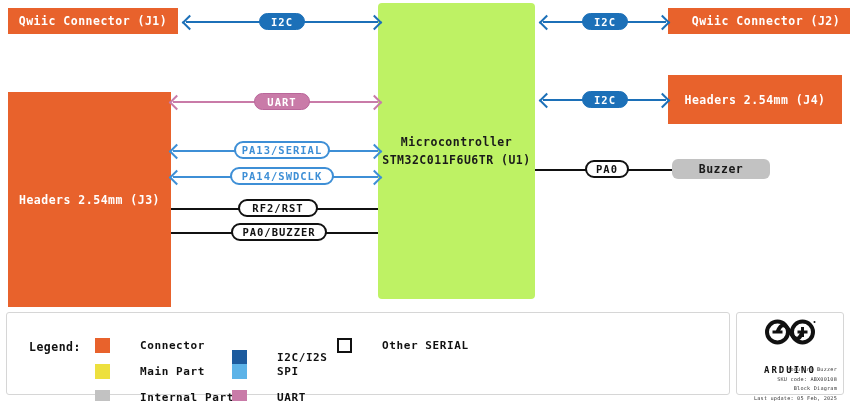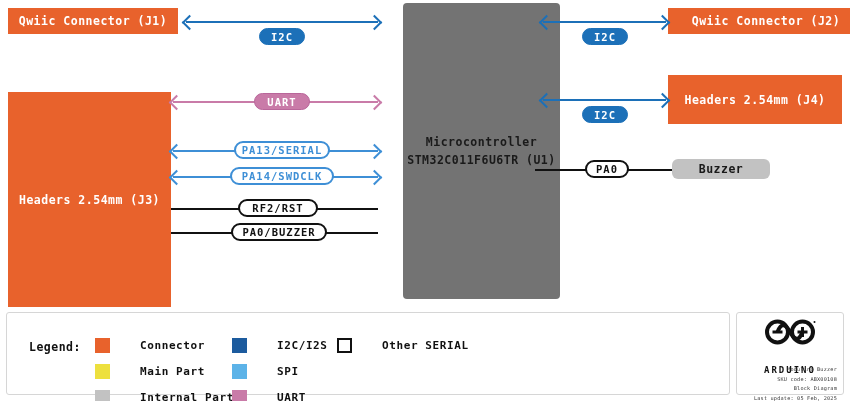--- a/index.html
+++ b/index.html
@@ -15,21 +15,21 @@
   .block{
     position:absolute;
     display:flex;align-items:center;justify-content:center;
     text-align:center;
     font-weight:700;
     letter-spacing:.5px;
     color:#ffffff;
     box-sizing:border-box;
   }
   .blk-connector{background:#E8622C;border-radius:0;font-size:11.5px;}
-  .blk-main{background:#737373;color:#1a1a1a;border-radius:4px;font-size:11.5px;line-height:1.6;margin-left:25px;}
+  .blk-main{background:#bef264;color:#1a1a1a;border-radius:4px;font-size:11.5px;line-height:1.6;}
   .blk-internal{background:#C2C2C2;color:#1a1a1a;border-radius:6px;font-size:11.5px;}
 
   
   .wire{position:absolute;height:0;border-top-width:2px;border-top-style:solid;}
   .w-i2c{border-top-color:#1C70B8;}
   .w-uart{border-top-color:#C97BA8;}
   .w-spi{border-top-color:#3E8FD6;}
   .w-other{border-top-color:#111111;border-top-width:2.4px;}
 
   
@@ -43,21 +43,21 @@
 
   
   .pill{
     position:absolute;
     display:flex;align-items:center;justify-content:center;
     font-size:10.5px;font-weight:700;letter-spacing:1px;
     border-radius:999px;
     box-sizing:border-box;
     white-space:nowrap;
   }
-  .p-i2c{background:#1C70B8;border:1.5px solid #1C70B8;color:#ffffff;margin-top:15px;}
+  .p-i2c{background:#1C70B8;border:1.5px solid #1C70B8;color:#ffffff;}
   .p-uart{background:#C97BA8;border:1.5px solid #B9669A;color:#ffffff;}
   .p-spi{background:#ffffff;border:2px solid #3E8FD6;color:#3E8FD6;}
   .p-other{background:#ffffff;border:2px solid #111111;color:#111111;}
 
   
   #legend{
     position:absolute;left:6px;top:312px;width:724px;height:83px;
     background:#ffffff;border:1px solid #d6d6d6;border-radius:3px;
     box-sizing:border-box;
   }
@@ -174,21 +174,21 @@
     </div>
     <div class="lg-item" style="left:88px;top:51px;">
       <span class="sw" style="background:#EDE03E;"></span>
       <span class="lg-label">Main Part</span>
     </div>
     <div class="lg-item" style="left:88px;top:77px;">
       <span class="sw" style="background:#C2C2C2;"></span>
       <span class="lg-label">Internal Part</span>
     </div>
 
-    <div class="lg-item" style="left:225px;top:25px;">
+    <div class="lg-item" style="left:225px;top:37px;">
       <span class="sw" style="background:#1C5B9E;"></span>
       <span class="lg-label">I2C/I2S</span>
     </div>
     <div class="lg-item" style="left:225px;top:51px;">
       <span class="sw" style="background:#5CB3E8;"></span>
       <span class="lg-label">SPI</span>
     </div>
     <div class="lg-item" style="left:225px;top:77px;">
       <span class="sw" style="background:#C97BA8;"></span>
       <span class="lg-label">UART</span>

